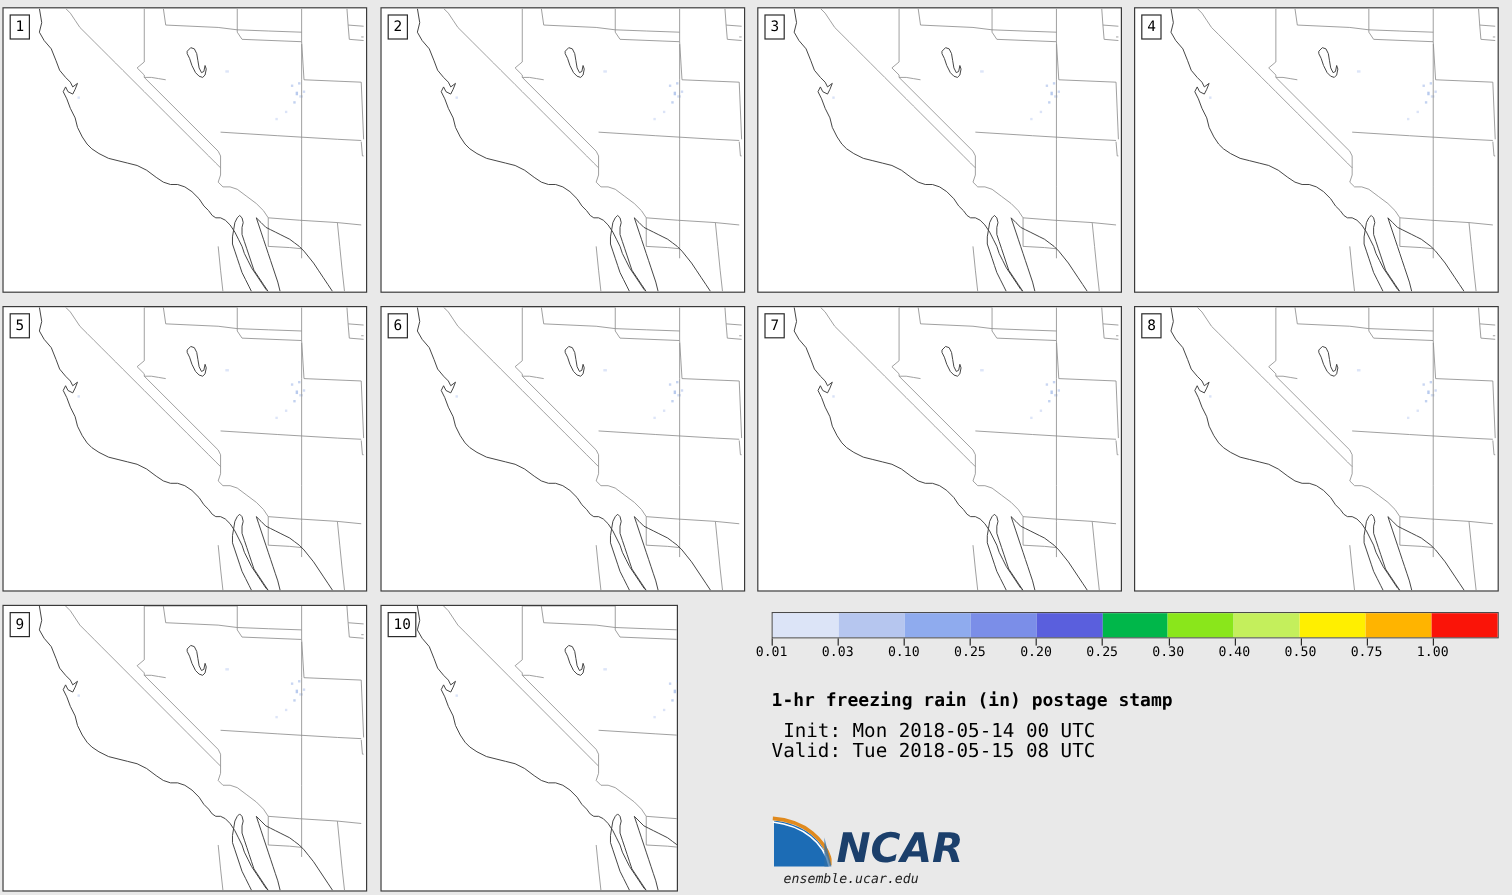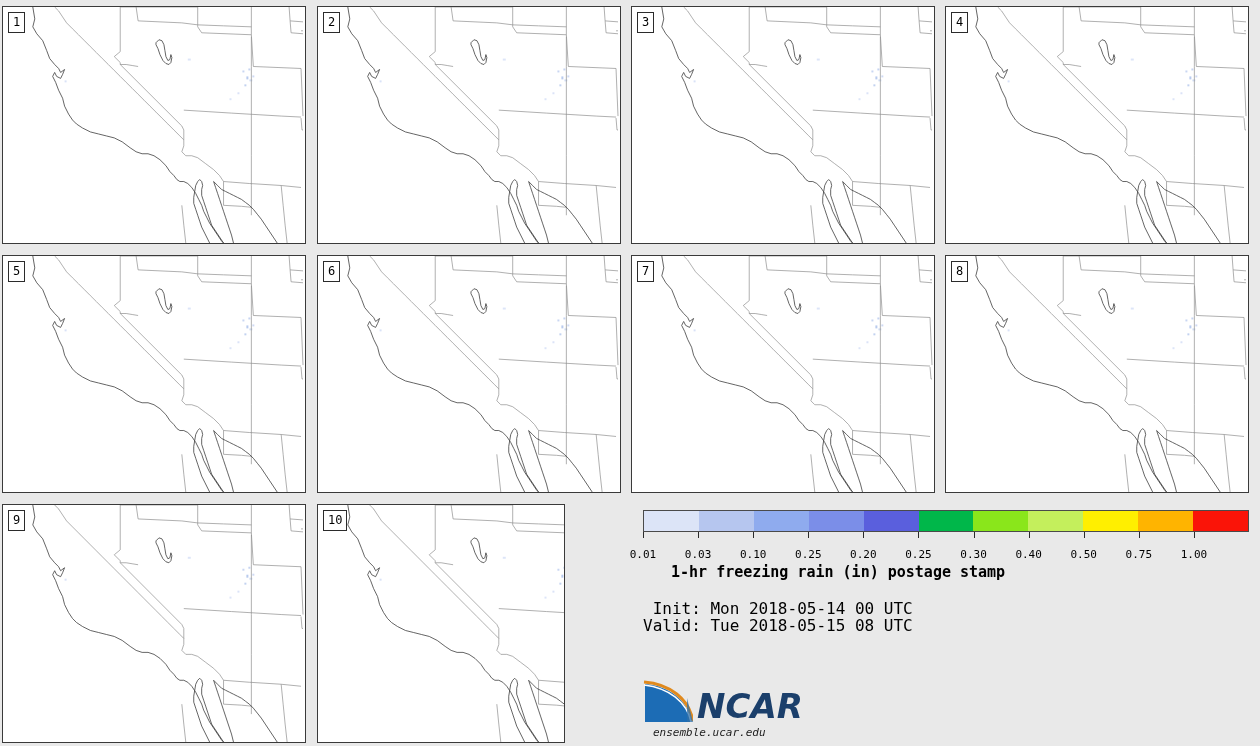--- a/index.html
+++ b/index.html
@@ -43,21 +43,20 @@
   #colorbar .swatch{flex:1 1 0;height:100%;}
   #cbar-ticks{position:absolute;height:6px;}
   #cbar-ticks .tick{position:absolute;top:0;width:1px;height:6px;background:#2b2b2b;}
   #cbar-labels{position:absolute;height:14px;}
   #cbar-labels .cblab{
     position:absolute;top:0;
     font-size:11px;line-height:12px;color:#000;
     transform:translateX(-50%);
     white-space:nowrap;
     font-family:"DejaVu Sans Mono","Liberation Mono",monospace;
-    margin-top:11px;
   }
 
   
   #legend-title{
     position:absolute;
     font-size:15px;font-weight:bold;color:#000;
     white-space:nowrap;letter-spacing:0px;
     font-family:"DejaVu Sans Mono","Liberation Mono",monospace;
   }
   #meta-lines{position:absolute;font-size:16px;color:#000;line-height:17px;}
@@ -113,21 +112,21 @@
         <div class="cblab" style="left: 165.273px;">0.25</div>
         <div class="cblab" style="left: 220.364px;">0.20</div>
         <div class="cblab" style="left: 275.455px;">0.25</div>
         <div class="cblab" style="left: 330.545px;">0.30</div>
         <div class="cblab" style="left: 385.636px;">0.40</div>
         <div class="cblab" style="left: 440.727px;">0.50</div>
         <div class="cblab" style="left: 495.818px;">0.75</div>
         <div class="cblab" style="left: 550.909px;">1.00</div>
       </div>
 
-    <div id="legend-title" style="left:12px;top:59px;margin-left:28px;">1-hr freezing rain (in) postage stamp</div>
+    <div id="legend-title" style="left:12px;top:70px;">1-hr freezing rain (in) postage stamp</div>
 
     <div id="meta-lines" style="left:12px;top:96px;">
       <div> Init: Mon 2018-05-14 00 UTC</div>
       <div>Valid: Tue 2018-05-15 08 UTC</div>
     </div>
 
     <div id="logo" style="left:12px;top:176px;width:160px;height:48px;font-style:italic;">
       <svg width="160" height="48" viewBox="0 0 160 48">
         <defs>
           <clipPath id="wedgeclip">

